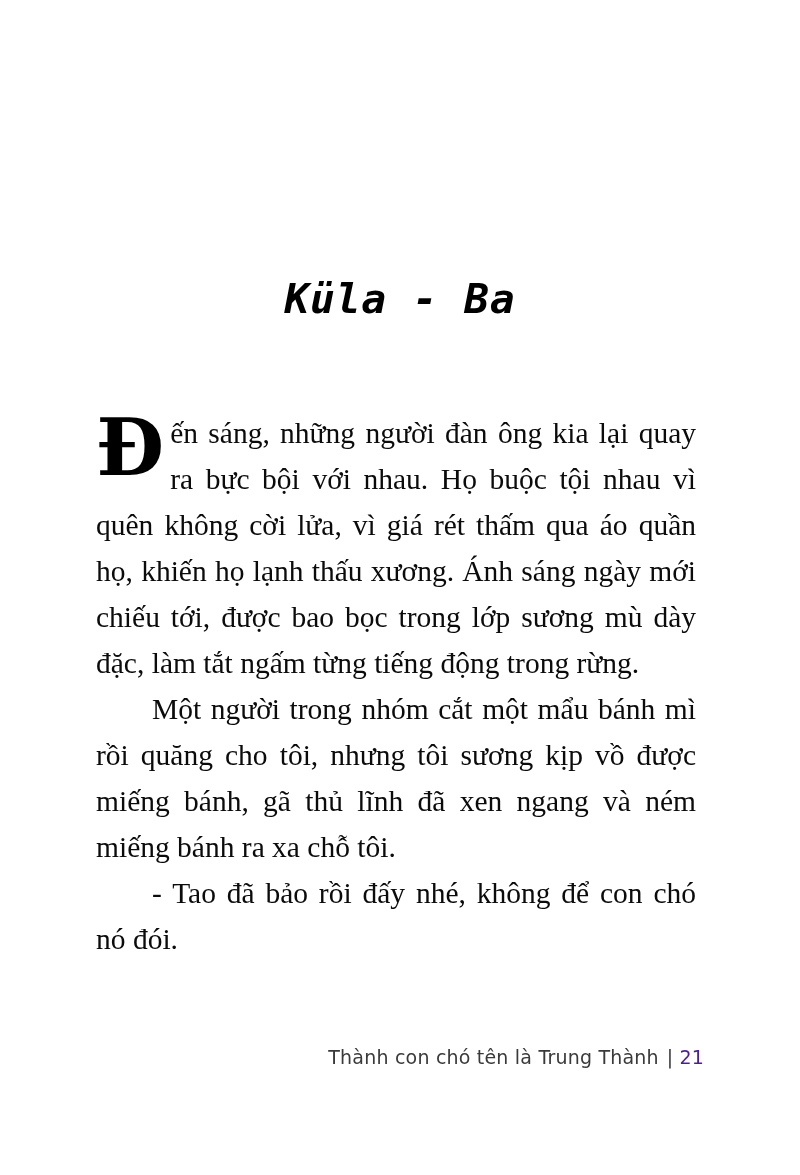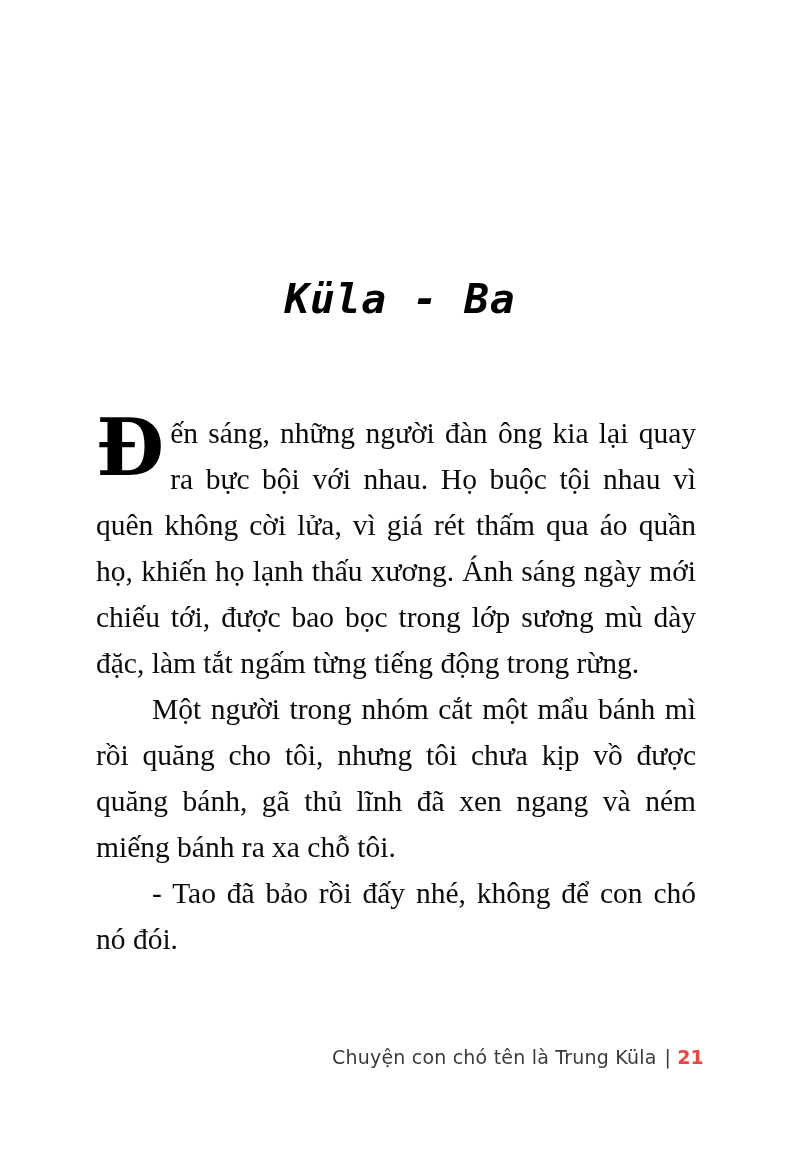--- a/index.html
+++ b/index.html
@@ -73,34 +73,34 @@
     font-size: 19px;
     color: #3a3a3a;
     letter-spacing: 0.2px;
   }
   .footer .sep {
     display: inline-block;
     margin: 0 6px 0 8px;
     color: #3a3a3a;
   }
   .footer .page-number {
-    font-weight: 700;
-    color: #ef4444;
+    font-weight: 400;
+    color: #4c1d95;
   }
 </style>
 </head>
 <body>
 
 <div class="page">
 
   <h1 class="chapter-title">Küla - Ba</h1>
 
   <div class="body-text">
     <p class="first"><span class="dropcap">Đ</span><span>ến sáng, những người đàn ông kia lại quay ra bực bội với nhau. Họ buộc tội nhau vì quên không cời lửa, vì giá rét thấm qua áo quần họ, khiến họ lạnh thấu xương. Ánh sáng ngày mới chiếu tới, được bao bọc trong lớp sương mù dày đặc, làm tắt ngấm từng tiếng động trong rừng.</span></p>
-    <p>Một người trong nhóm cắt một mẩu bánh mì rồi quăng cho tôi, nhưng tôi chưa kịp vồ được quăng bánh, gã thủ lĩnh đã xen ngang và ném miếng bánh ra xa chỗ tôi.</p>
+    <p>Một người trong nhóm cắt một mẩu bánh mì rồi quăng cho tôi, nhưng tôi sương kịp vồ được miếng bánh, gã thủ lĩnh đã xen ngang và ném miếng bánh ra xa chỗ tôi.</p>
     <p>- Tao đã bảo rồi đấy nhé, không để con chó nó đói.</p>
   </div>
 
   <div class="footer">
-    <span>Chuyện con chó tên là Trung Küla</span><span class="sep">|</span><span class="page-number">21</span>
+    <span>Thành con chó tên là Trung Thành</span><span class="sep">|</span><span class="page-number">21</span>
   </div>
 
 </div>
 
 </body></html>

